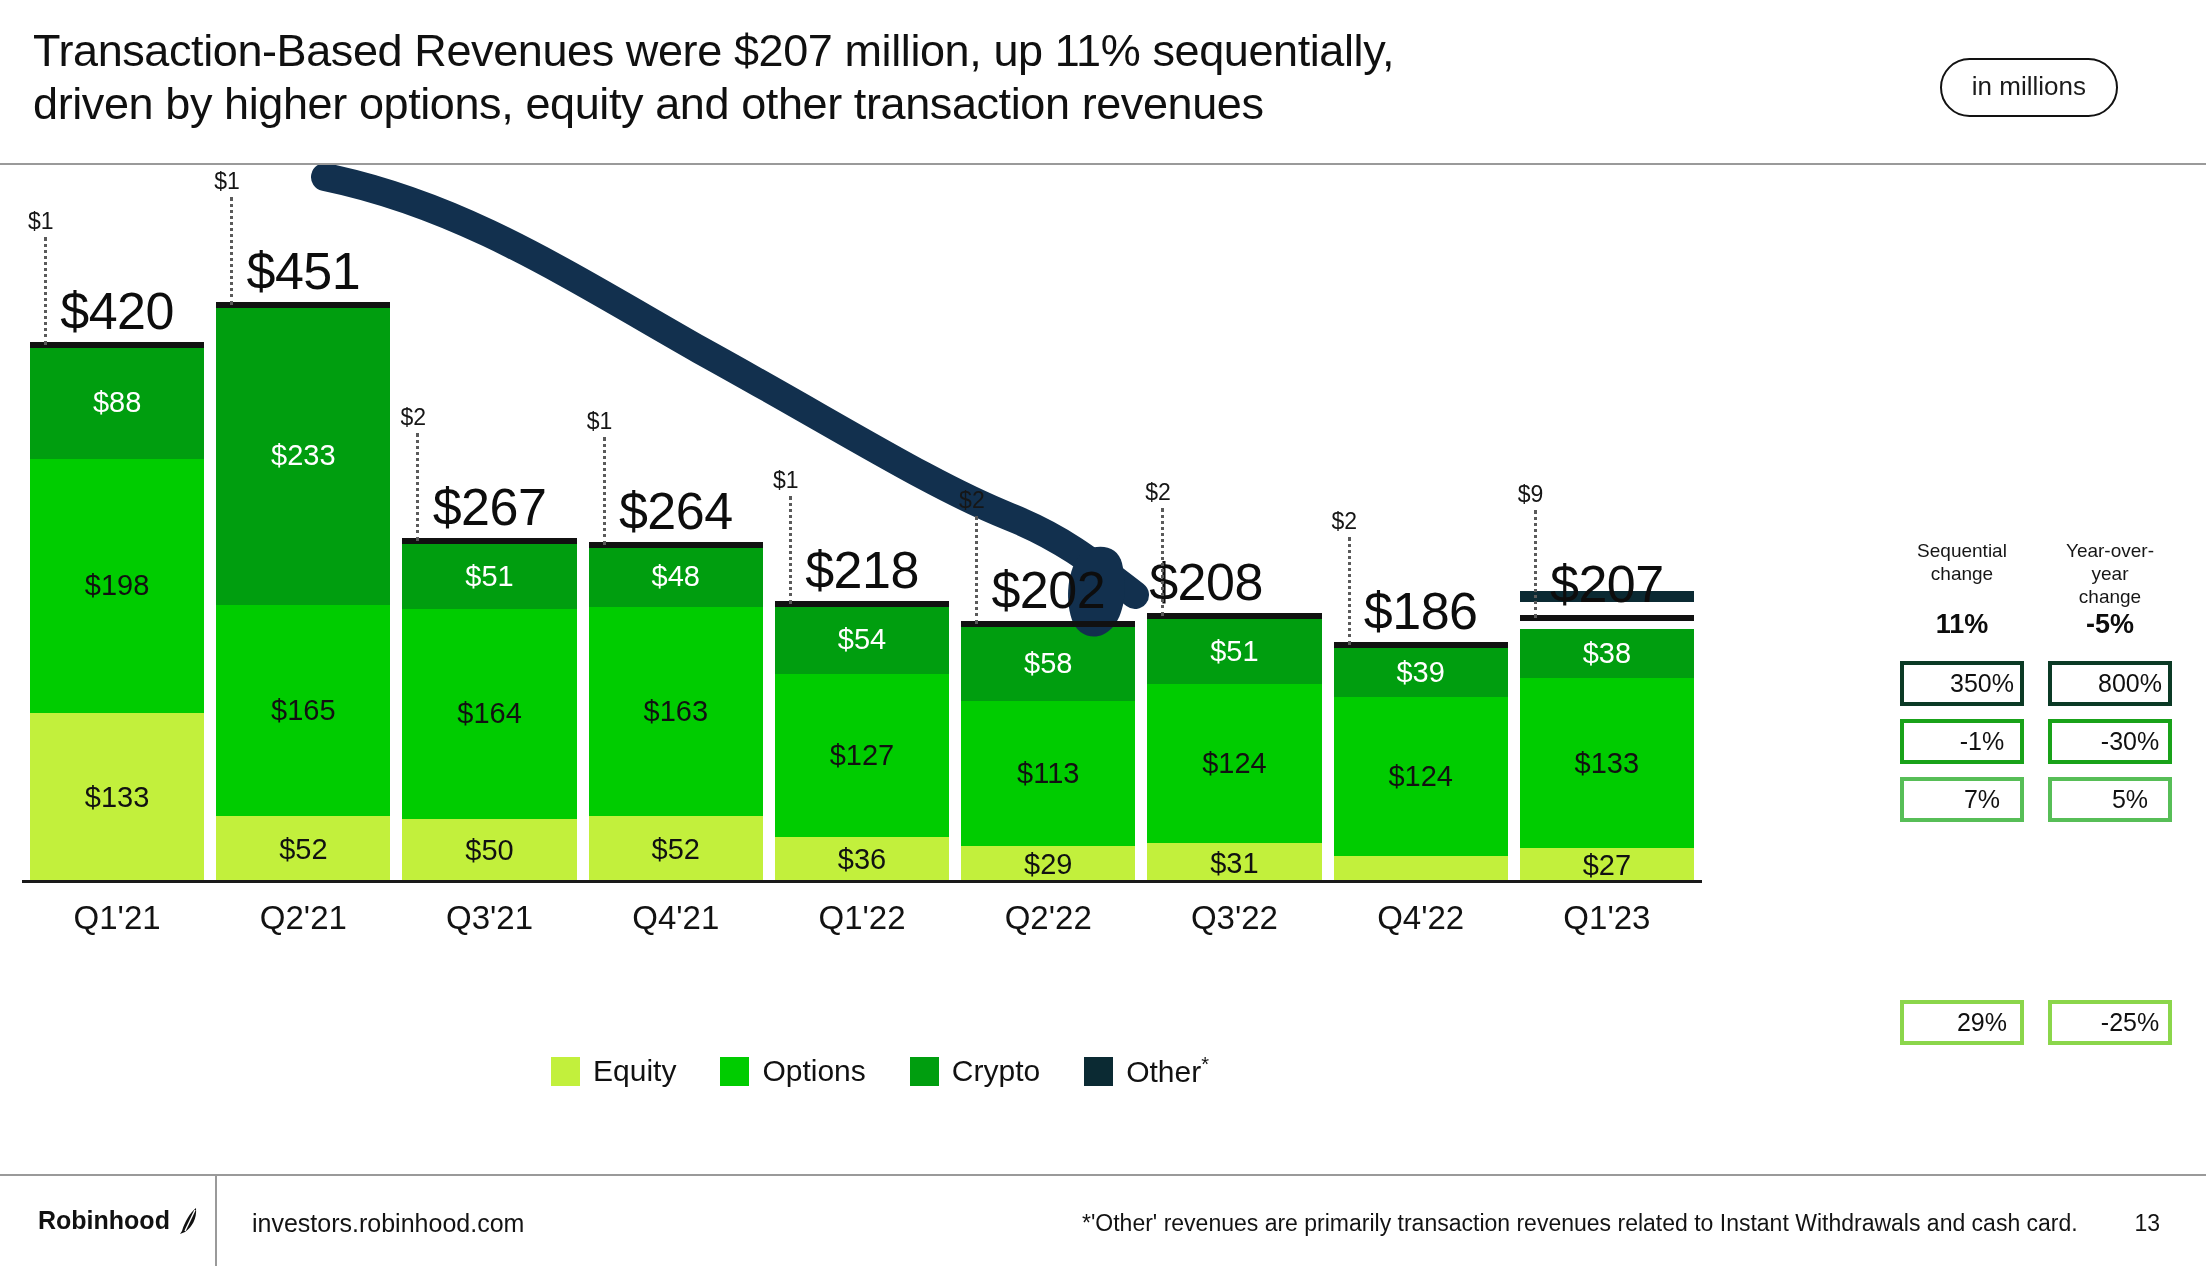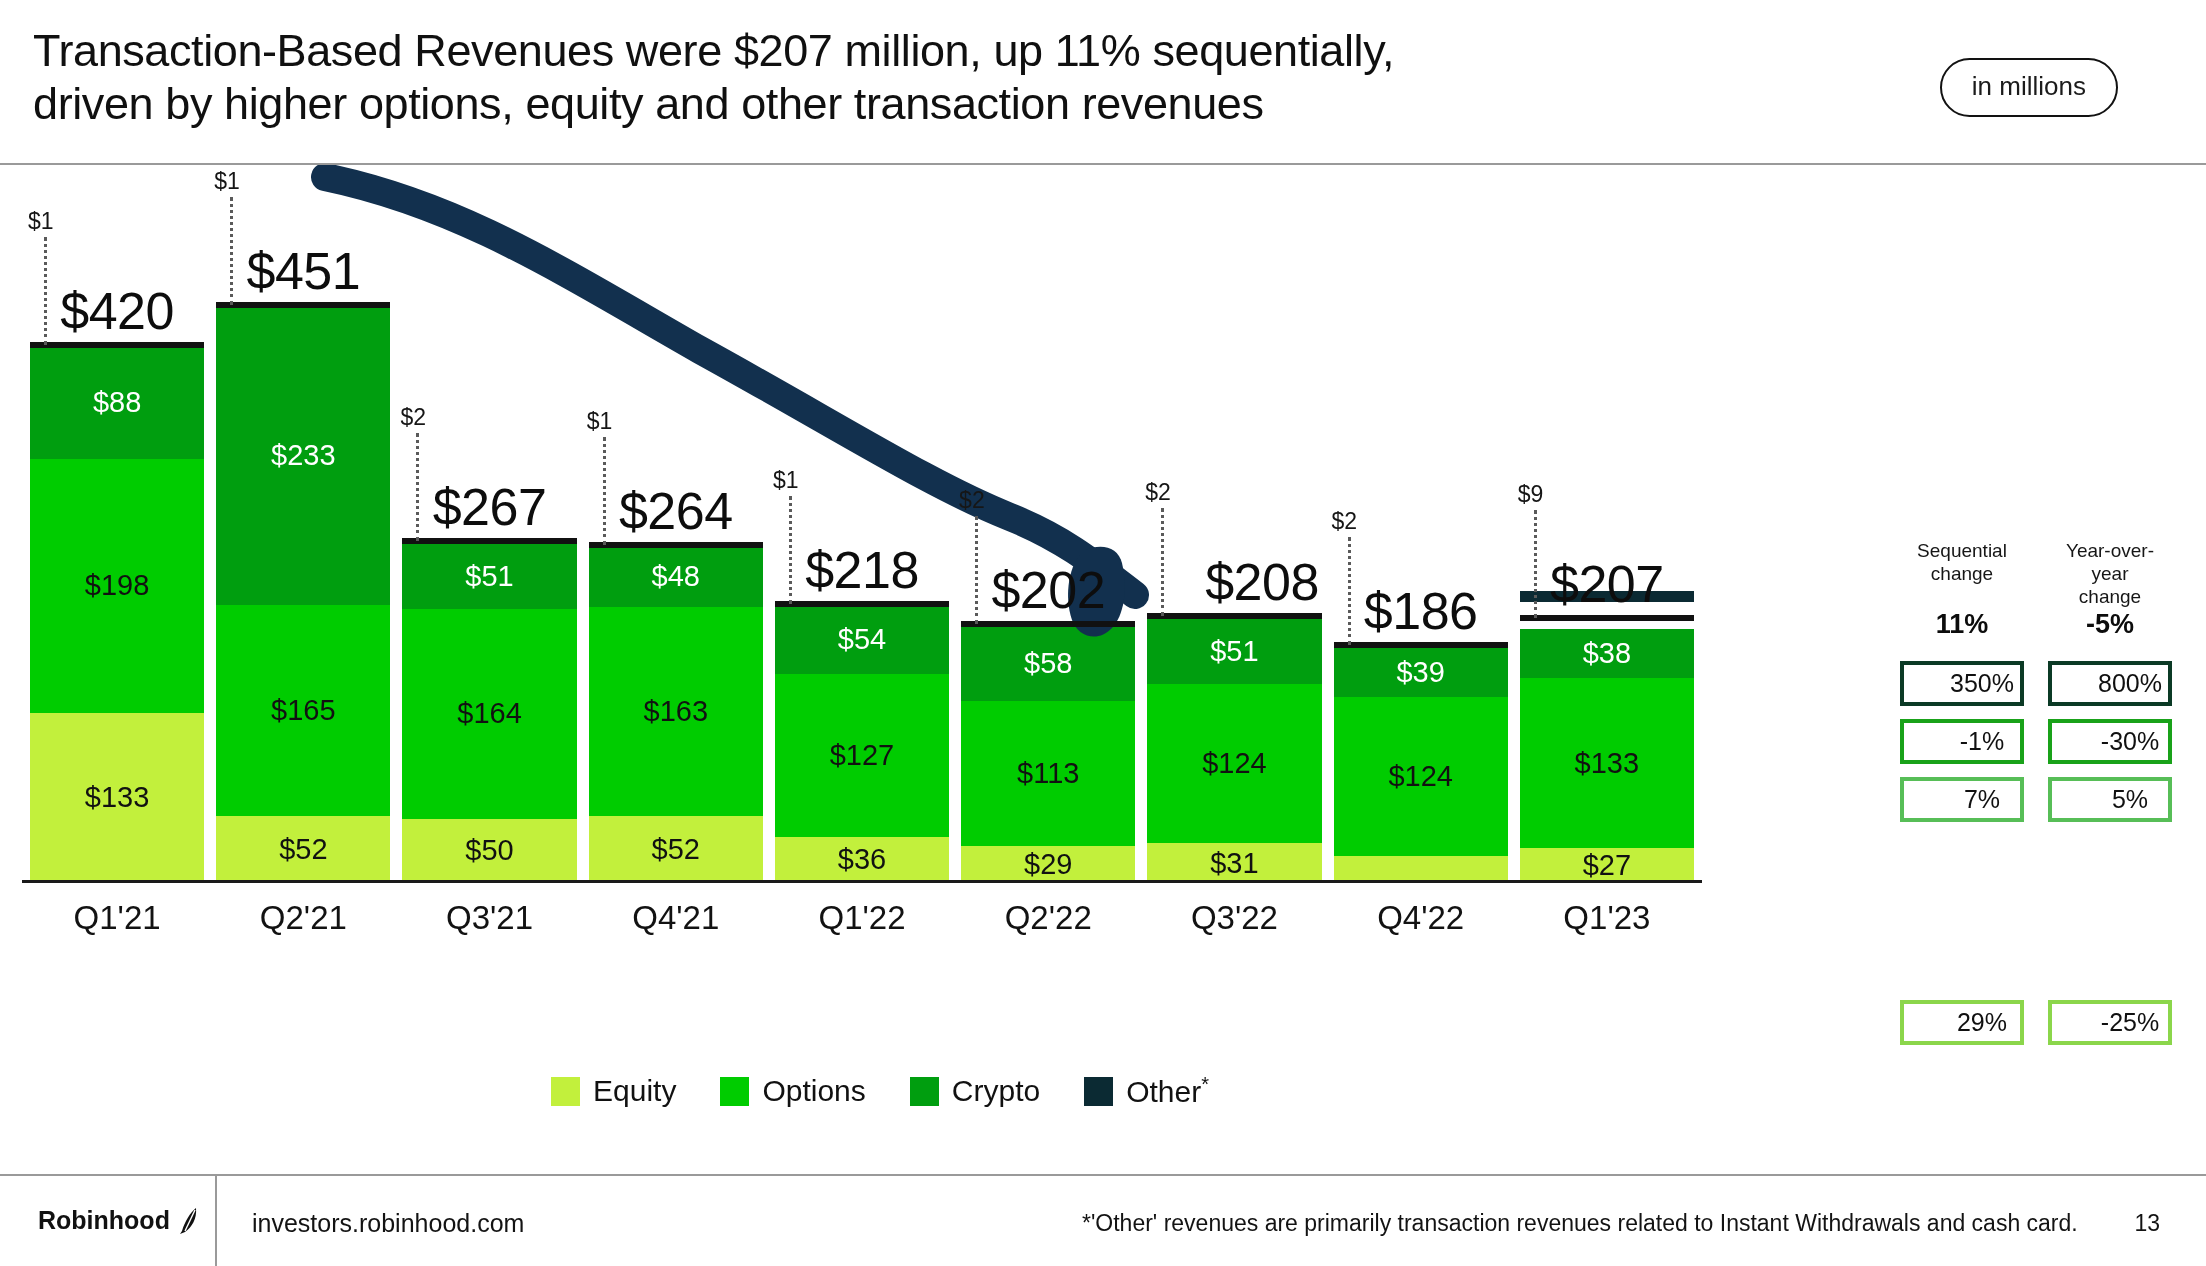--- a/index.html
+++ b/index.html
@@ -101,21 +101,21 @@
   .bx-crypto  { border: 4px solid #19A219; }
   .bx-options { border: 4px solid #57BE57; }
   .bx-equity  { border: 4px solid #8BD64B; }
 
   
   #legend {
     position: absolute; left: 0; top: 1053px; width: 1760px;
     display: flex; align-items: center; justify-content: center; gap: 44px;
     font-size: 30px; color: #111;
   }
-  .lg-item { display: flex; align-items: center; gap: 13px; white-space: nowrap; margin-top: 20px; }
+  .lg-item { display: flex; align-items: center; gap: 13px; white-space: nowrap; }
   .lg-sw { width: 29px; height: 29px; display: inline-block; }
   .lg-sup { font-size: 20px; vertical-align: super; }
 
   
   #footer {
     position: absolute; left: 0; bottom: 0; width: 2206px; height: 92px;
     border-top: 2px solid #9a9a9a;
   }
   #brand {
     position: absolute; left: 38px; top: 30px;
@@ -287,21 +287,21 @@
     <div class="leader" style="left: 602.667px; bottom: 500.341px; height: 108px;"></div>
     <div class="topcap" style="left: 774.889px; width: 174.222px; bottom: 438.388px; position: absolute;"></div>
     <div class="total-label" style="left: 862px; transform: translateX(-50%); bottom: 449.388px;">$218</div>
     <div class="other-label" style="left: 772.889px; bottom: 553.388px;">$1</div>
     <div class="leader" style="left: 788.889px; bottom: 441.388px; height: 108px;"></div>
     <div class="topcap" style="left: 961.111px; width: 174.222px; bottom: 417.882px; position: absolute;"></div>
     <div class="total-label" style="left: 1048.22px; transform: translateX(-50%); bottom: 428.882px;">$202</div>
     <div class="other-label" style="left: 959.111px; bottom: 532.882px;">$2</div>
     <div class="leader" style="left: 975.111px; bottom: 420.882px; height: 108px;"></div>
     <div class="topcap" style="left: 1147.33px; width: 174.222px; bottom: 425.572px; position: absolute;"></div>
-    <div class="total-label" style="left: 1262px; transform: translateX(-50%); bottom: 436.572px;">$208</div>
+    <div class="total-label" style="left: 1206px; transform: translateX(-50%); bottom: 436.572px;">$208</div>
     <div class="other-label" style="left: 1145.33px; bottom: 540.572px;">$2</div>
     <div class="leader" style="left: 1161.33px; bottom: 428.572px; height: 108px;"></div>
     <div class="topcap" style="left: 1333.56px; width: 174.222px; bottom: 397.377px; position: absolute;"></div>
     <div class="total-label" style="left: 1420.67px; transform: translateX(-50%); bottom: 408.377px;">$186</div>
     <div class="other-label" style="left: 1331.56px; bottom: 512.377px;">$2</div>
     <div class="leader" style="left: 1347.56px; bottom: 400.377px; height: 108px;"></div>
     <div class="topcap" style="left: 1519.78px; width: 174.222px; bottom: 424.29px; position: absolute;"></div>
     <div class="total-label" style="left: 1606.89px; transform: translateX(-50%); bottom: 435.29px;">$207</div>
     <div class="other-label" style="left: 1517.78px; bottom: 539.29px;">$9</div>
     <div class="leader" style="left: 1533.78px; bottom: 427.29px; height: 108px;"></div>

